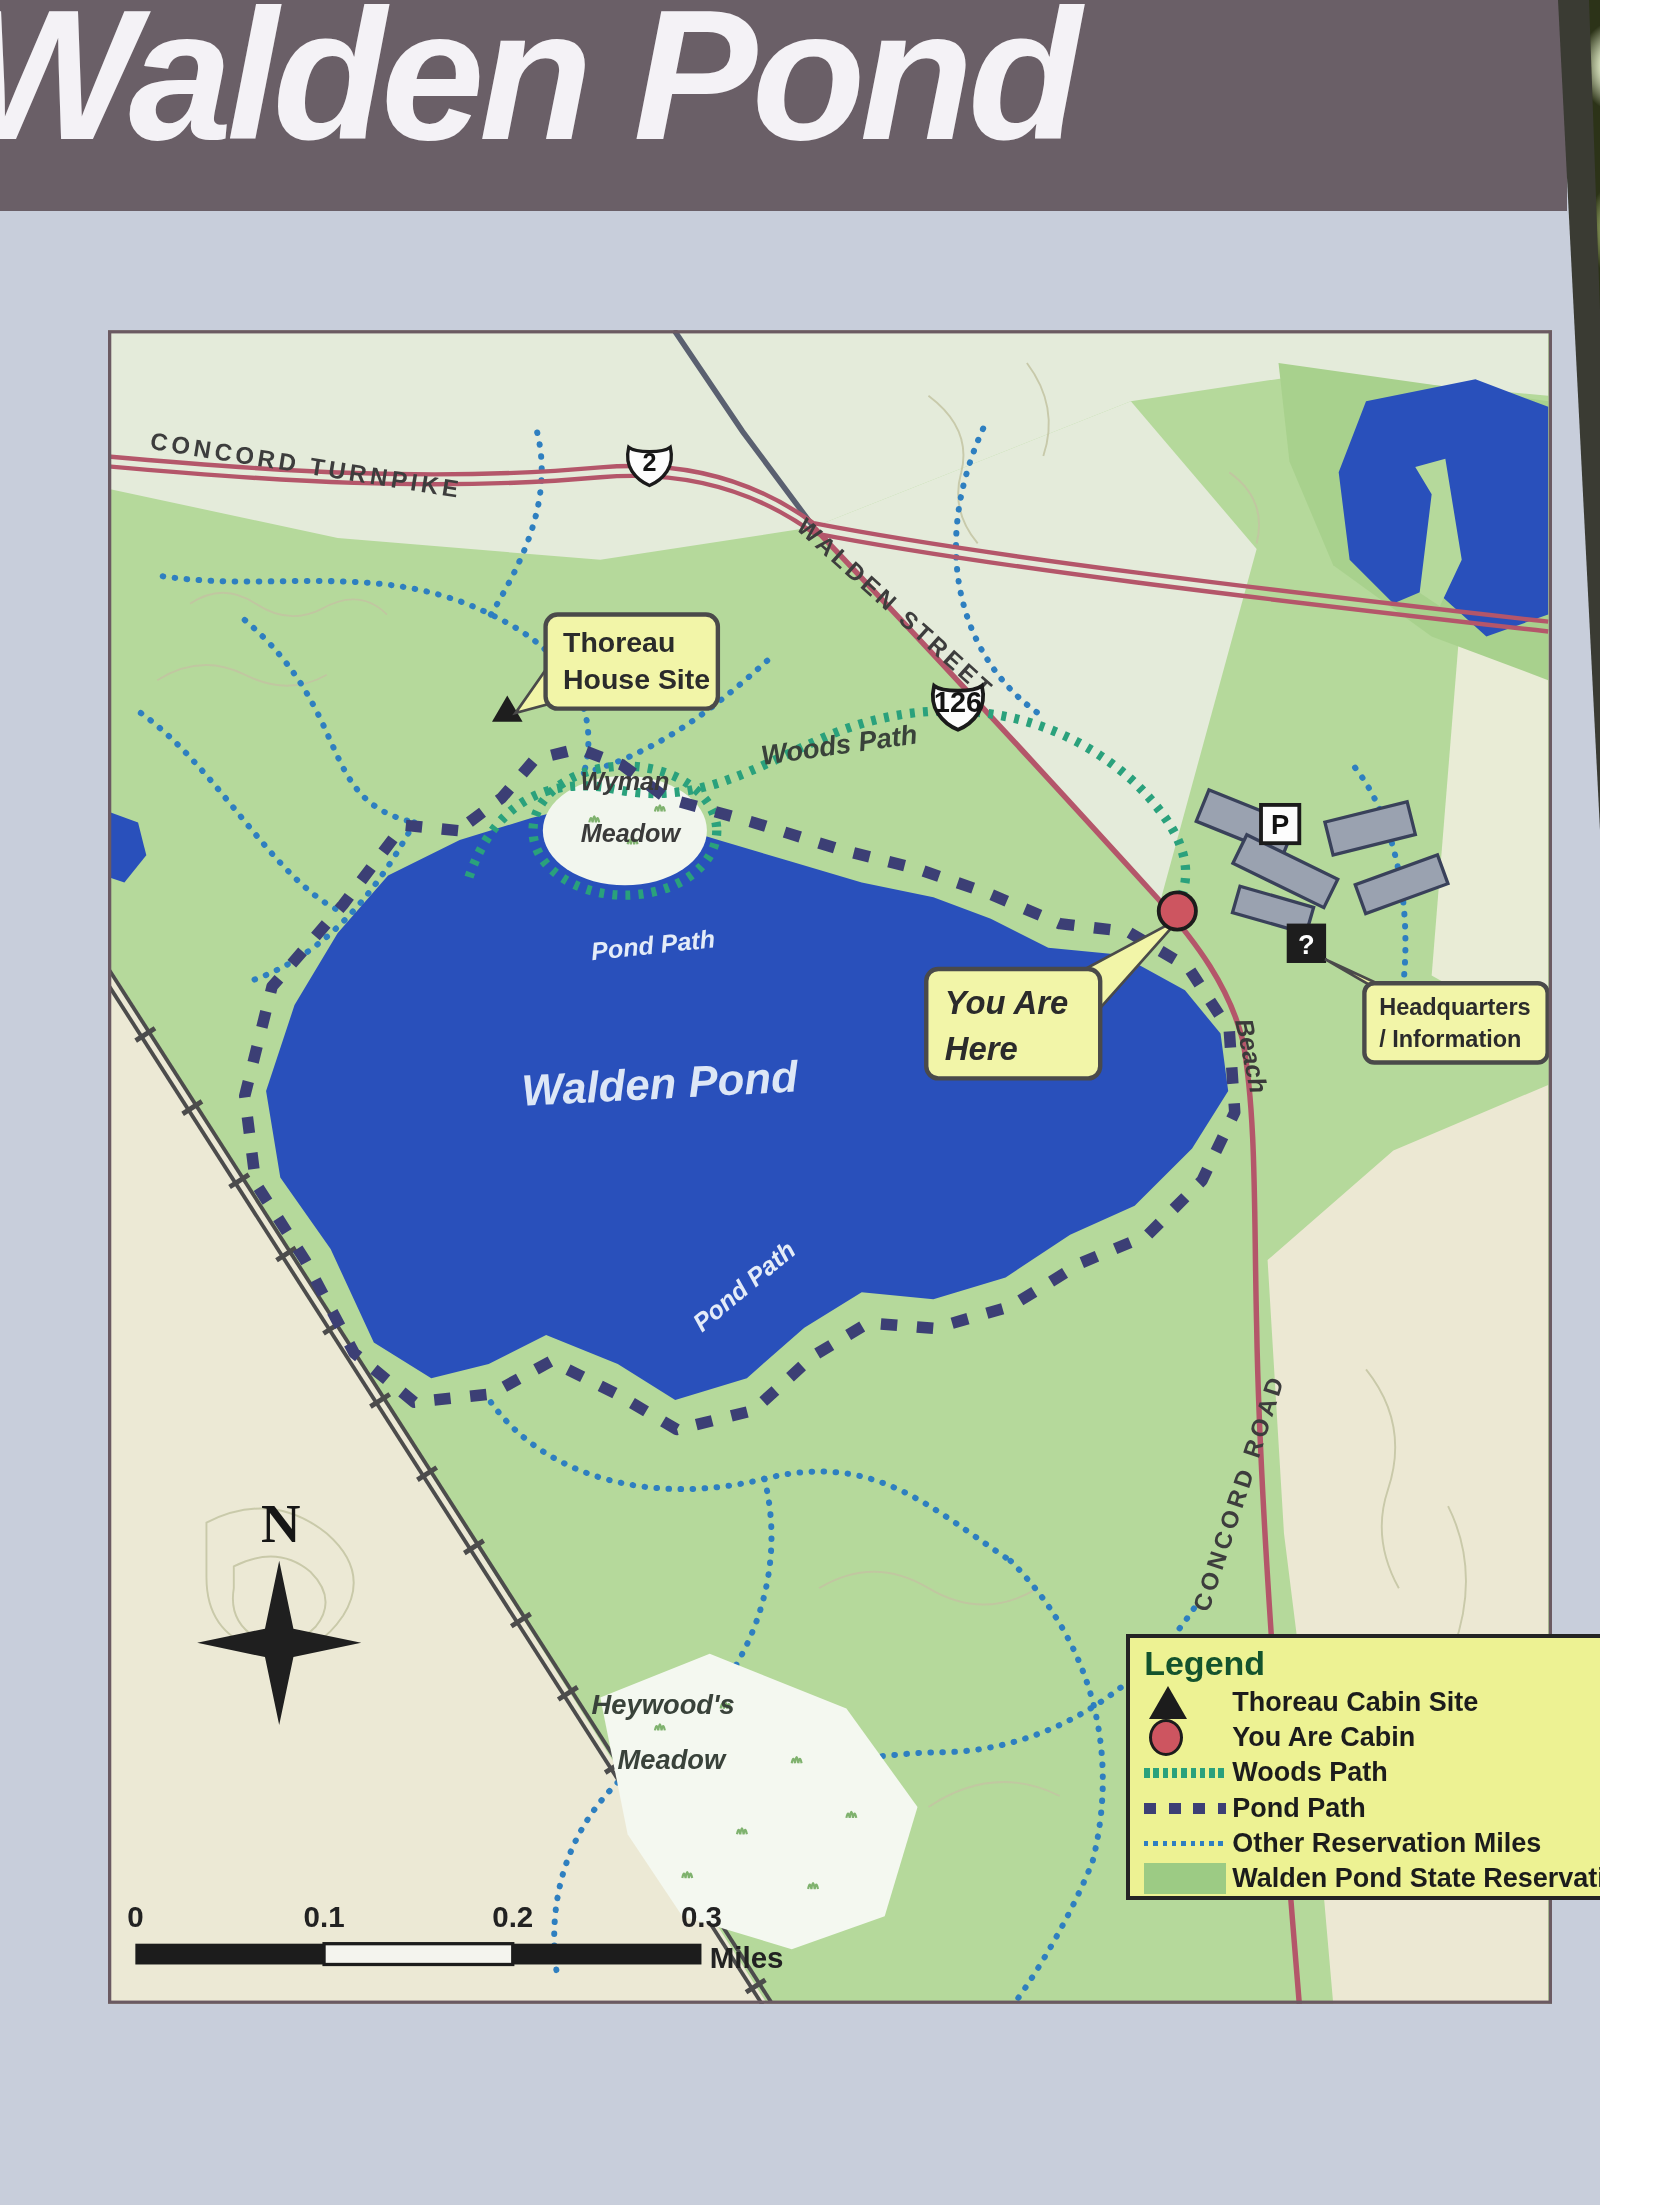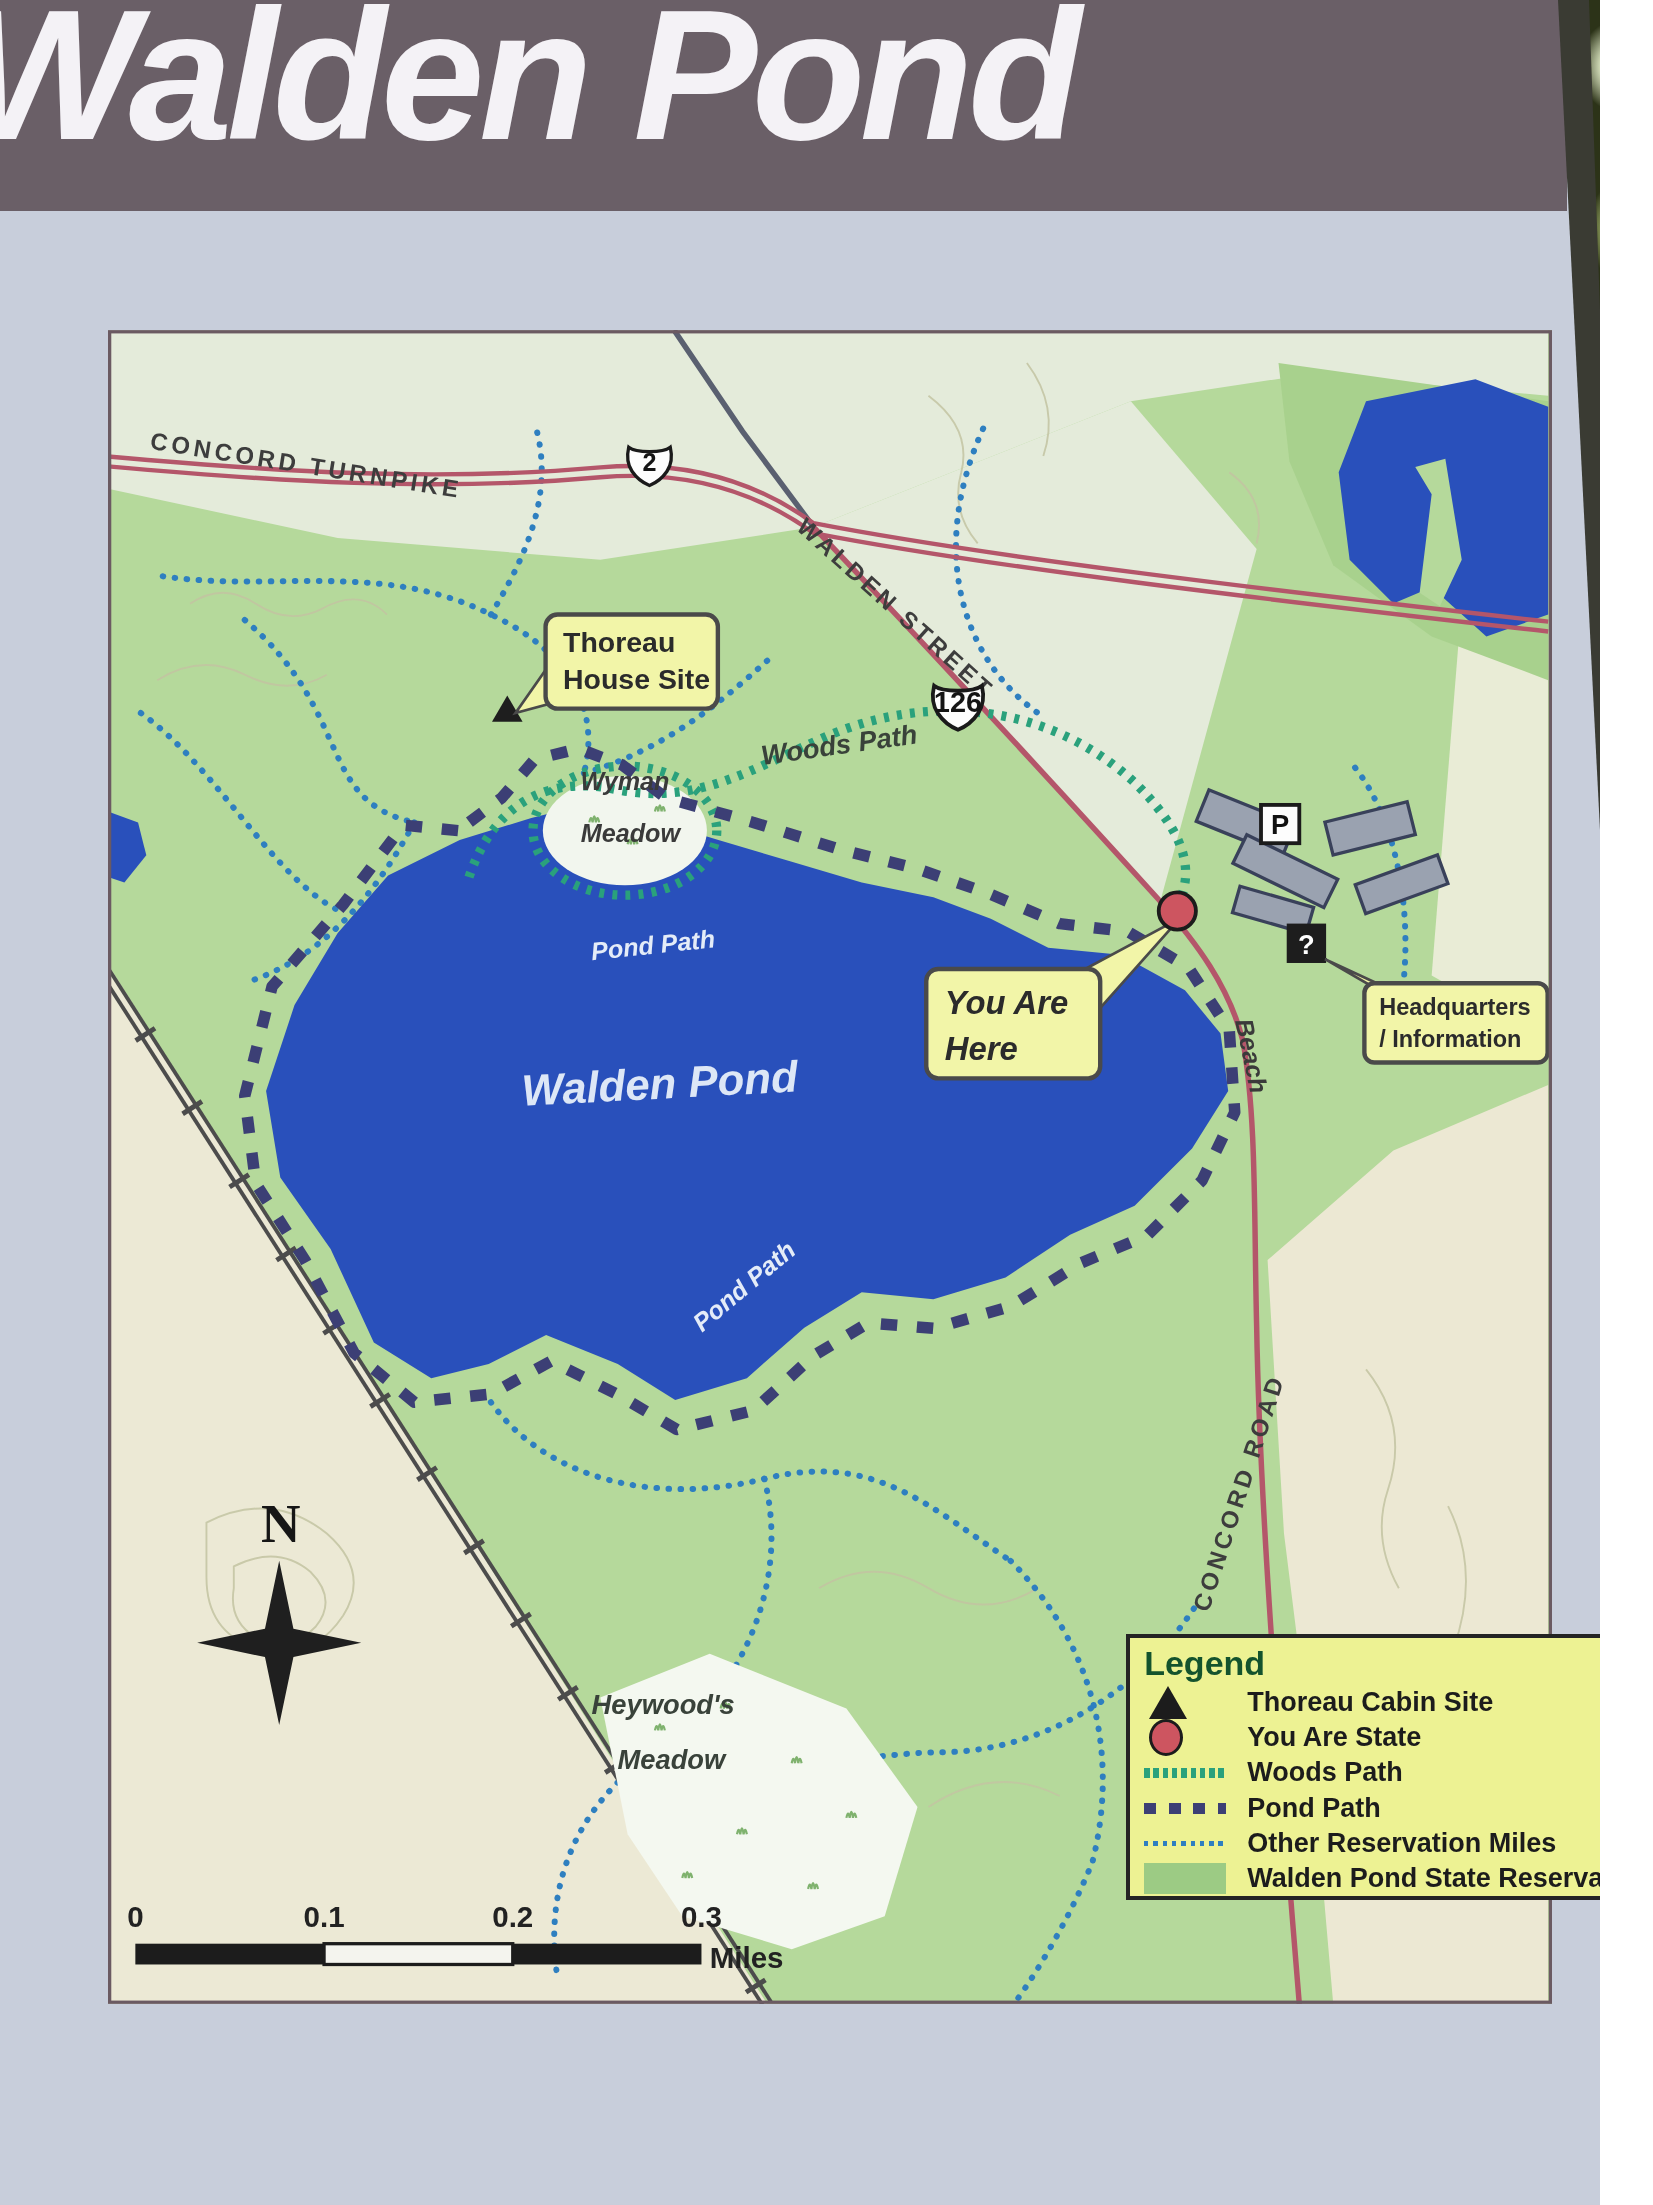--- a/index.html
+++ b/index.html
@@ -25,21 +25,21 @@
   .t-call-sm{font:700 43px "Liberation Sans",sans-serif;fill:#2b2b2b;}
   .t-shield{font:700 46px "Liberation Sans",sans-serif;fill:#141414;}
   .t-scale{font:600 54px "Liberation Sans",sans-serif;fill:#222;}
   .t-picon{font:700 50px "Liberation Sans",sans-serif;}
   .t-n{font:700 100px "Liberation Serif",serif;fill:#161616;}
 
   
   #legend{position:absolute;left:1126px;top:1634px;width:486px;height:266px;background:#edf293;
     border:4.9px solid #242424;box-sizing:border-box;padding:5.5px 0 0 14.2px;overflow:hidden;z-index:6;}
   #legend .lg-title{font:700 34px "Liberation Sans",sans-serif;color:#14532d;margin-bottom:3.3px;}
-  .lg-row{display:flex;align-items:center;height:34px;margin-bottom:1.1px;gap:15px;}
+  .lg-row{display:flex;align-items:center;height:34px;margin-bottom:1.1px;}
   .lg-sym{width:88px;display:flex;justify-content:flex-start;align-items:center;flex:0 0 88px;}
   .lg-label{font:600 27px "Liberation Sans",sans-serif;color:#1c1c1c;white-space:nowrap;}
   .sym-tri{width:0;height:0;border-left:19.7px solid transparent;border-right:19.7px solid transparent;
     border-bottom:33px solid #1c1c1c;margin-left:4.4px;}
   .sym-dot{width:34px;height:37px;border-radius:50%;background:#cd5560;border:3.3px solid #1c1c1c;
     box-sizing:border-box;margin-left:4.4px;}
   .sym-woods{width:82px;height:9.8px;background:repeating-linear-gradient(90deg,#2aa17c 0 5.5px,transparent 5.5px 9.3px);}
   .sym-pond{width:82px;height:11px;background:repeating-linear-gradient(90deg,#3c3f75 0 12px,transparent 12px 24.6px);}
   .sym-trail{width:82px;height:4.9px;background:repeating-linear-gradient(90deg,#2e7fc0 0 4.4px,transparent 4.4px 9.3px);}
   .sym-green{width:82px;height:31px;background:#9ccb84;}
@@ -267,21 +267,21 @@
     <div class="lg-row">
       <div class="lg-sym">
           <div class="sym-tri"></div>
         </div>
       <div class="lg-label">Thoreau Cabin Site</div>
     </div>
     <div class="lg-row">
       <div class="lg-sym">
           <div class="sym-dot"></div>
         </div>
-      <div class="lg-label">You Are State</div>
+      <div class="lg-label">You Are Cabin</div>
     </div>
     <div class="lg-row">
       <div class="lg-sym">
           <div class="sym-woods"></div>
         </div>
       <div class="lg-label">Woods Path</div>
     </div>
     <div class="lg-row">
       <div class="lg-sym">
           <div class="sym-pond"></div>

